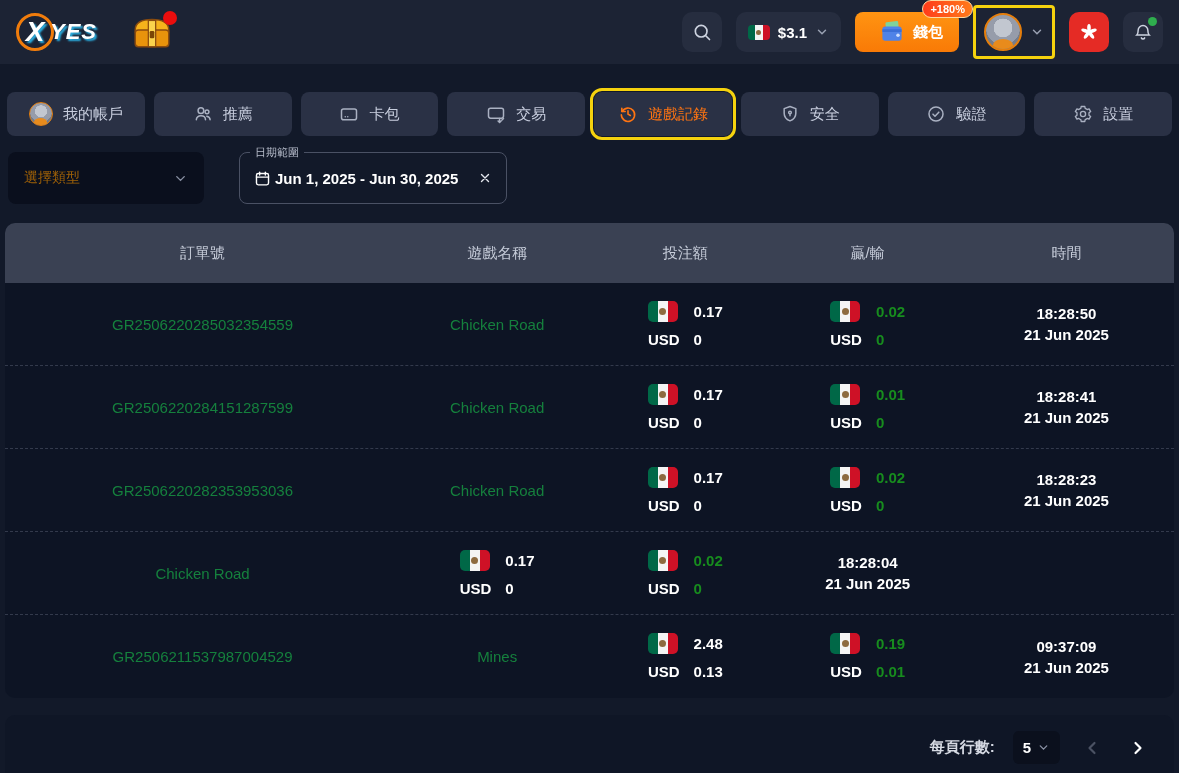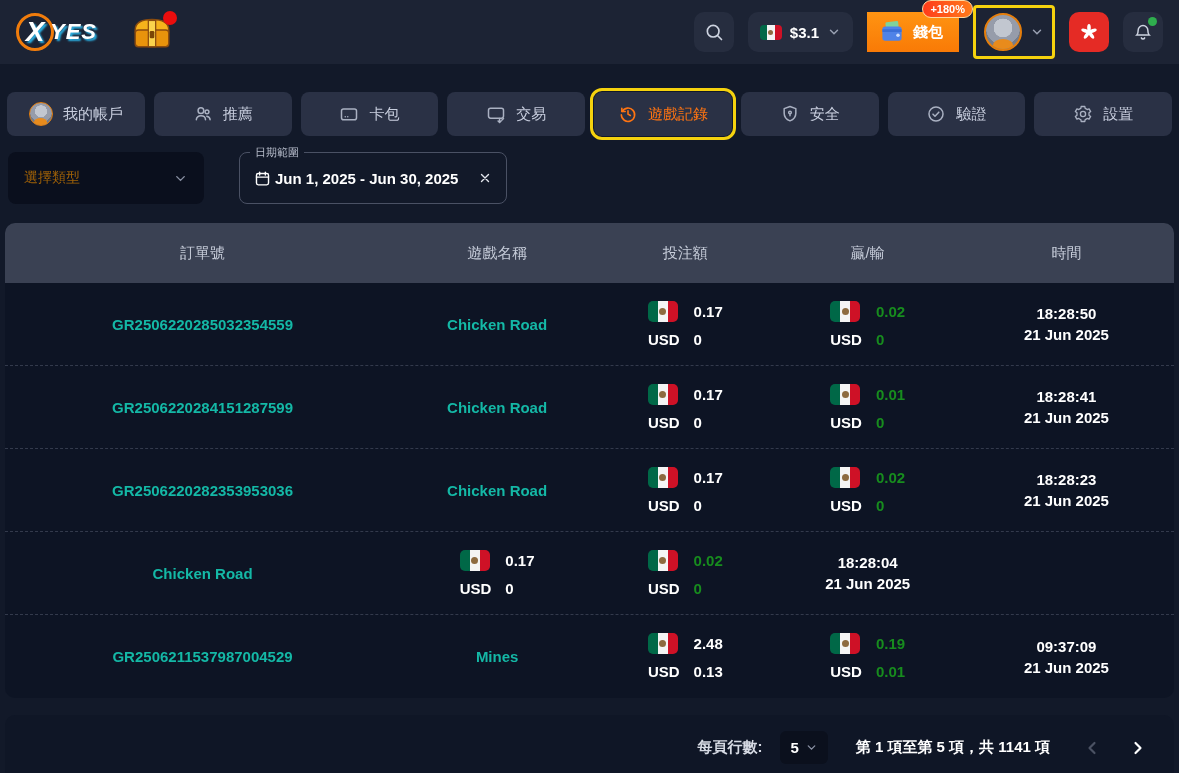--- a/index.html
+++ b/index.html
@@ -39,22 +39,22 @@
   .square { width:40px; }
   .currency-btn { padding:0 12px; gap:8px; }
   .currency-amt { font-size:15px; font-weight:700; color:#fff; }
   .flag-sm {
     width:22px; height:15px; border-radius:4px; flex:none;
     background:linear-gradient(90deg,#006847 0 33.4%,#f4f4f4 33.4% 66.7%,#ce1126 66.7% 100%);
     display:flex; align-items:center; justify-content:center;
   }
   .flag-sm::after { content:""; width:5px; height:5px; border-radius:50%; background:#8d6a3f; }
   .wallet-btn {
-    position:relative; height:40px; padding:0 16px 0 12px; gap:8px;
-    background:linear-gradient(180deg,#ff9412,#f97a06); border-radius:0;
+    position:relative; height:40px; padding:0 16px 0 24px; gap:8px;
+    background:linear-gradient(180deg,#ff9412,#f97a06); border-radius:8px;
     display:flex; align-items:center; border:none; cursor:pointer;text-align:center;
   }
   .wallet-label { font-size:15px; font-weight:700; color:#fff; }
   .wallet-badge {
     position:absolute; top:-12px; right:-14px;
     background:linear-gradient(90deg,#ff3c1a,#ff7a1a);
     border:1px solid #ffd9a0; color:#fff; font-size:11px; font-weight:700;
     padding:2px 7px; border-radius:9px; z-index:2;
   }
   .coin {
@@ -125,21 +125,21 @@
     display:grid; grid-template-columns:33.8% 16.6% 15.6% 15.6% 18.4%;
     background:#3a4153; height:60px; align-items:center;
   }
   .th { text-align:center; color:#c6ccd9; font-size:15px; font-weight:500; }
   .trow {
     display:grid; grid-template-columns:33.8% 16.6% 15.6% 15.6% 18.4%;
     height:83px; align-items:center;
   }
   .trow:not(:last-child) { border-bottom:1px dashed #333a4c; }
   .cell { display:flex; align-items:center; justify-content:center; }
-  .order-txt, .game-txt { font-size:15px; font-weight:700; color:#14b8a6; }
+  .order-txt, .game-txt { font-size:15px; font-weight:400; color:#15803d; }
   .money { display:grid; grid-template-columns:auto auto; column-gap:14px; row-gap:9px; align-items:center; justify-items:start; }
   .flag {
     width:30px; height:21px; border-radius:5px;
     background:linear-gradient(90deg,#006847 0 33.4%,#f4f4f4 33.4% 66.7%,#ce1126 66.7% 100%);
     display:flex; align-items:center; justify-content:center;
   }
   .flag::after { content:""; width:7px; height:7px; border-radius:50%; background:#8d6a3f; }
   .money b { font-size:15px; font-weight:700; color:#fff; }
   .win-cell .money b.val { color:#178c1e; }
   .time-txt { text-align:center; font-size:15px; font-weight:700; color:#fff; line-height:21px; }
@@ -483,21 +483,20 @@
 </div>
 
 <div class="pagination">
   <span class="pp-label">每頁行數:</span>
   <div class="pp-select">
     <span class="pp-value">5</span>
     <svg width="13" height="13" viewBox="0 0 24 24" fill="none" stroke="#8b92a5" stroke-width="2.4" stroke-linecap="round">
       <path d="M6 9l6 6 6-6"></path>
     </svg>
   </div>
-  <span class="range-txt">第 1 項至第 5 項，共 1141 項</span>
   <button class="page-btn">
     <svg width="20" height="20" viewBox="0 0 24 24" fill="none" stroke="#4b5263" stroke-width="2.6" stroke-linecap="round" stroke-linejoin="round">
       <path d="M15 6l-6 6 6 6"></path>
     </svg>
   </button>
   <button class="page-btn">
     <svg width="20" height="20" viewBox="0 0 24 24" fill="none" stroke="#ffffff" stroke-width="2.6" stroke-linecap="round" stroke-linejoin="round">
       <path d="M9 6l6 6-6 6"></path>
     </svg>
   </button>

